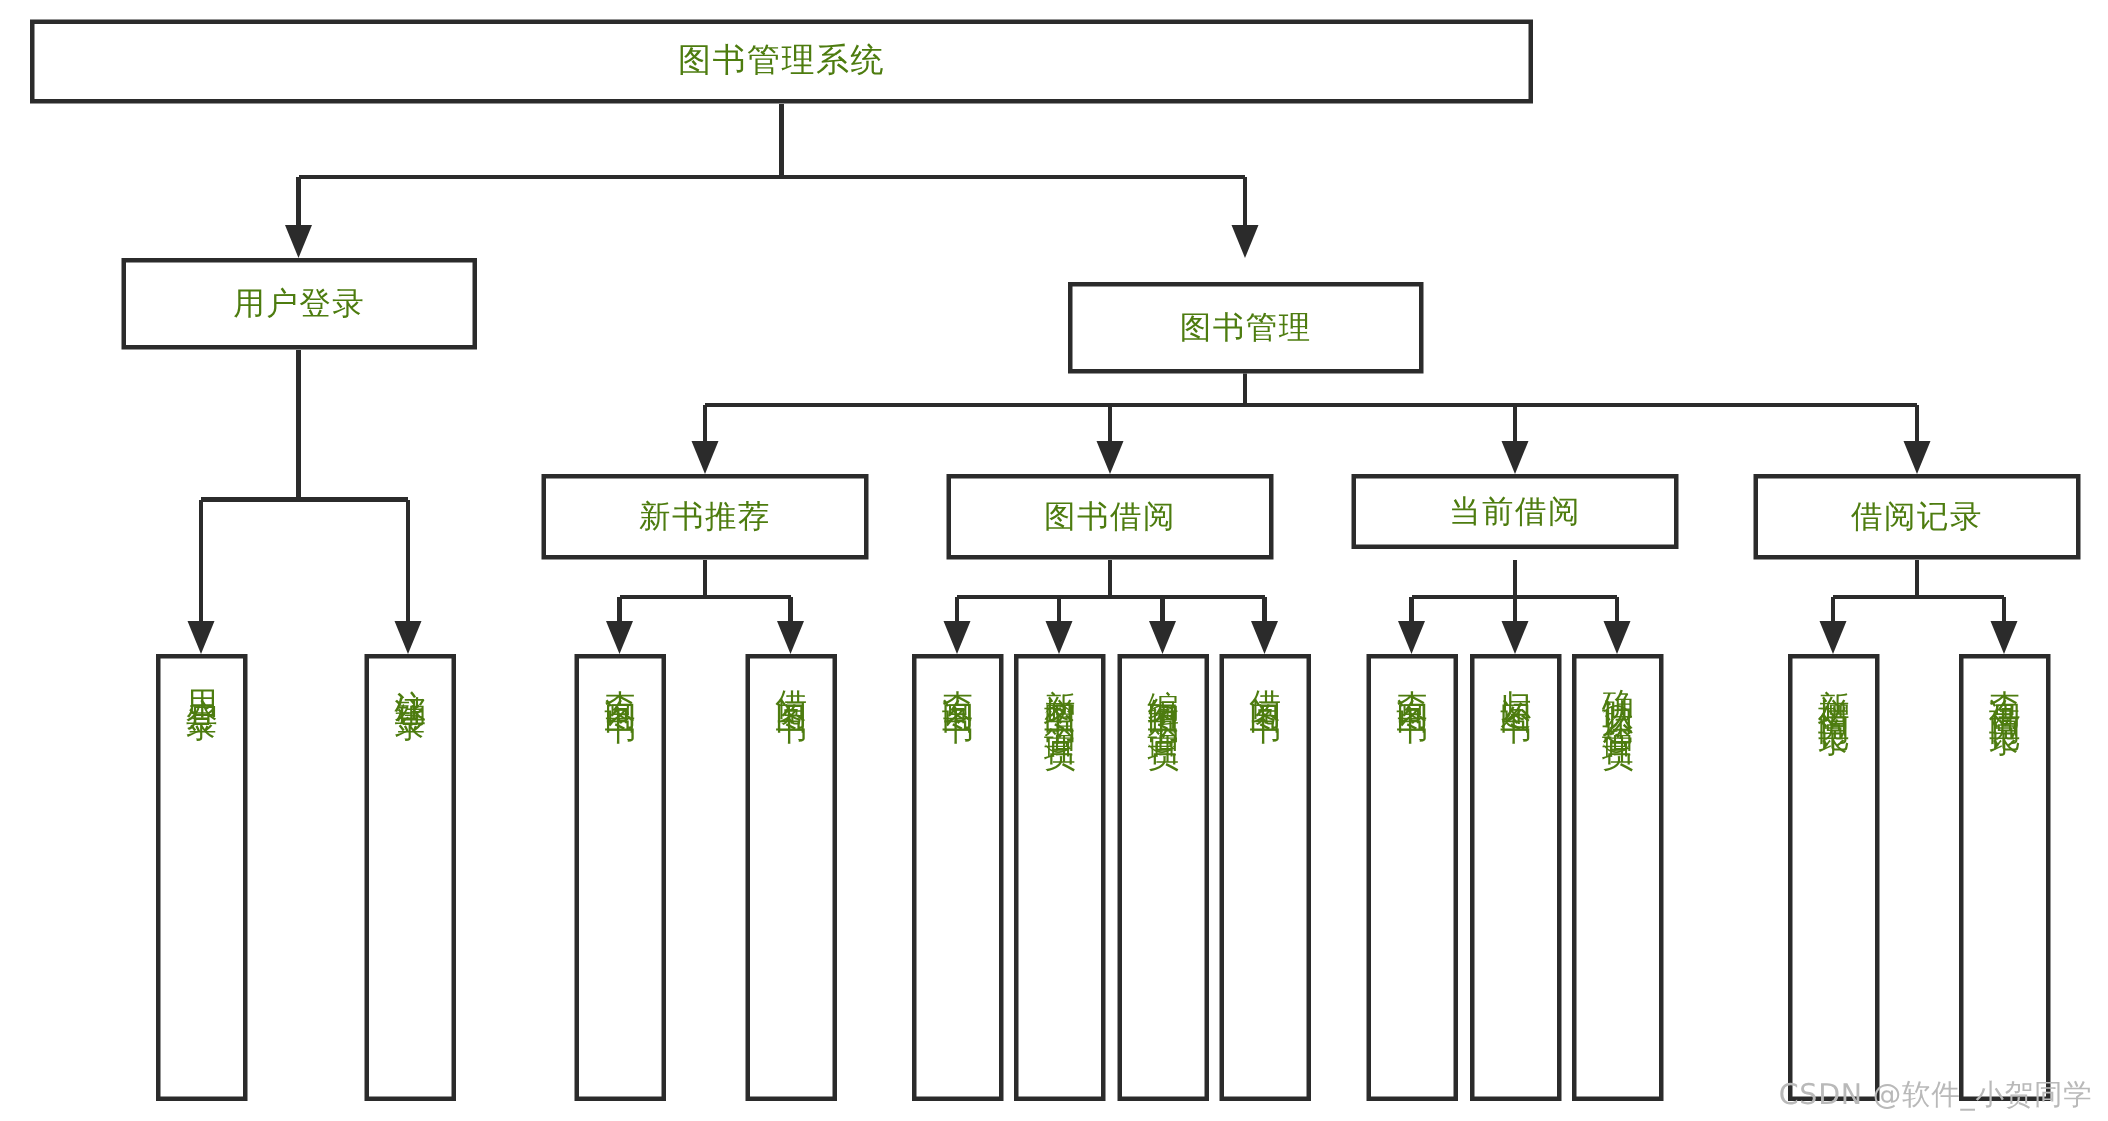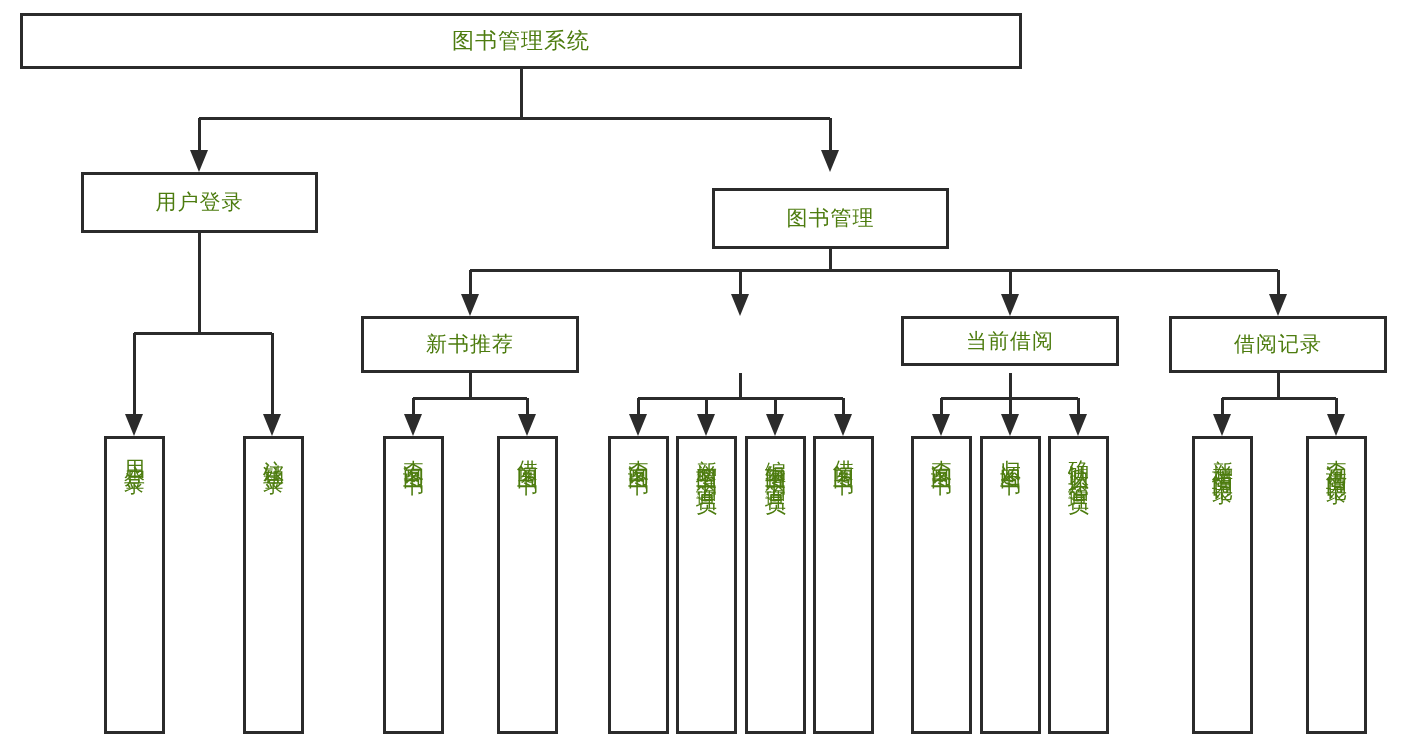--- a/index.html
+++ b/index.html
@@ -157,20 +157,23 @@
   <div class="node level1" style="left:81px; top:172px; width:237px; height:61px;">
     <span class="label">用户登录</span>
   </div>
   <div class="node level1" style="left:712px; top:188px; width:237px; height:61px;">
     <span class="label">图书管理</span>
   </div>
 
   <div class="node level2" style="left:361px; top:316px; width:218px; height:57px;align-items:center;">
     <span class="label">新书推荐</span>
   </div>
+  <div class="node level2" style="left:631px; top:316px; width:218px; height:57px;">
+    <span class="label">图书借阅</span>
+  </div>
   <div class="node level2" style="left:901px; top:316px; width:218px; height:50px;">
     <span class="label">当前借阅</span>
   </div>
   <div class="node level2" style="left:1169px; top:316px; width:218px; height:57px;">
     <span class="label">借阅记录</span>
   </div>
 
   <div class="node leaf" style="left:104px; top:436px; width:61px; height:298px;">
     <span class="label">用户登录</span>
   </div>
@@ -208,14 +211,15 @@
     <span class="label">确认归还（管理员）</span>
   </div>
 
   <div class="node leaf" style="left:1192px; top:436px; width:61px; height:298px;">
     <span class="label">新增借阅记录</span>
   </div>
   <div class="node leaf" style="left:1306px; top:436px; width:61px; height:298px;">
     <span class="label">查询借阅记录</span>
   </div>
 
+  <div id="watermark">CSDN @软件_小贺同学</div>
 
 </div>
 
 </body></html>

